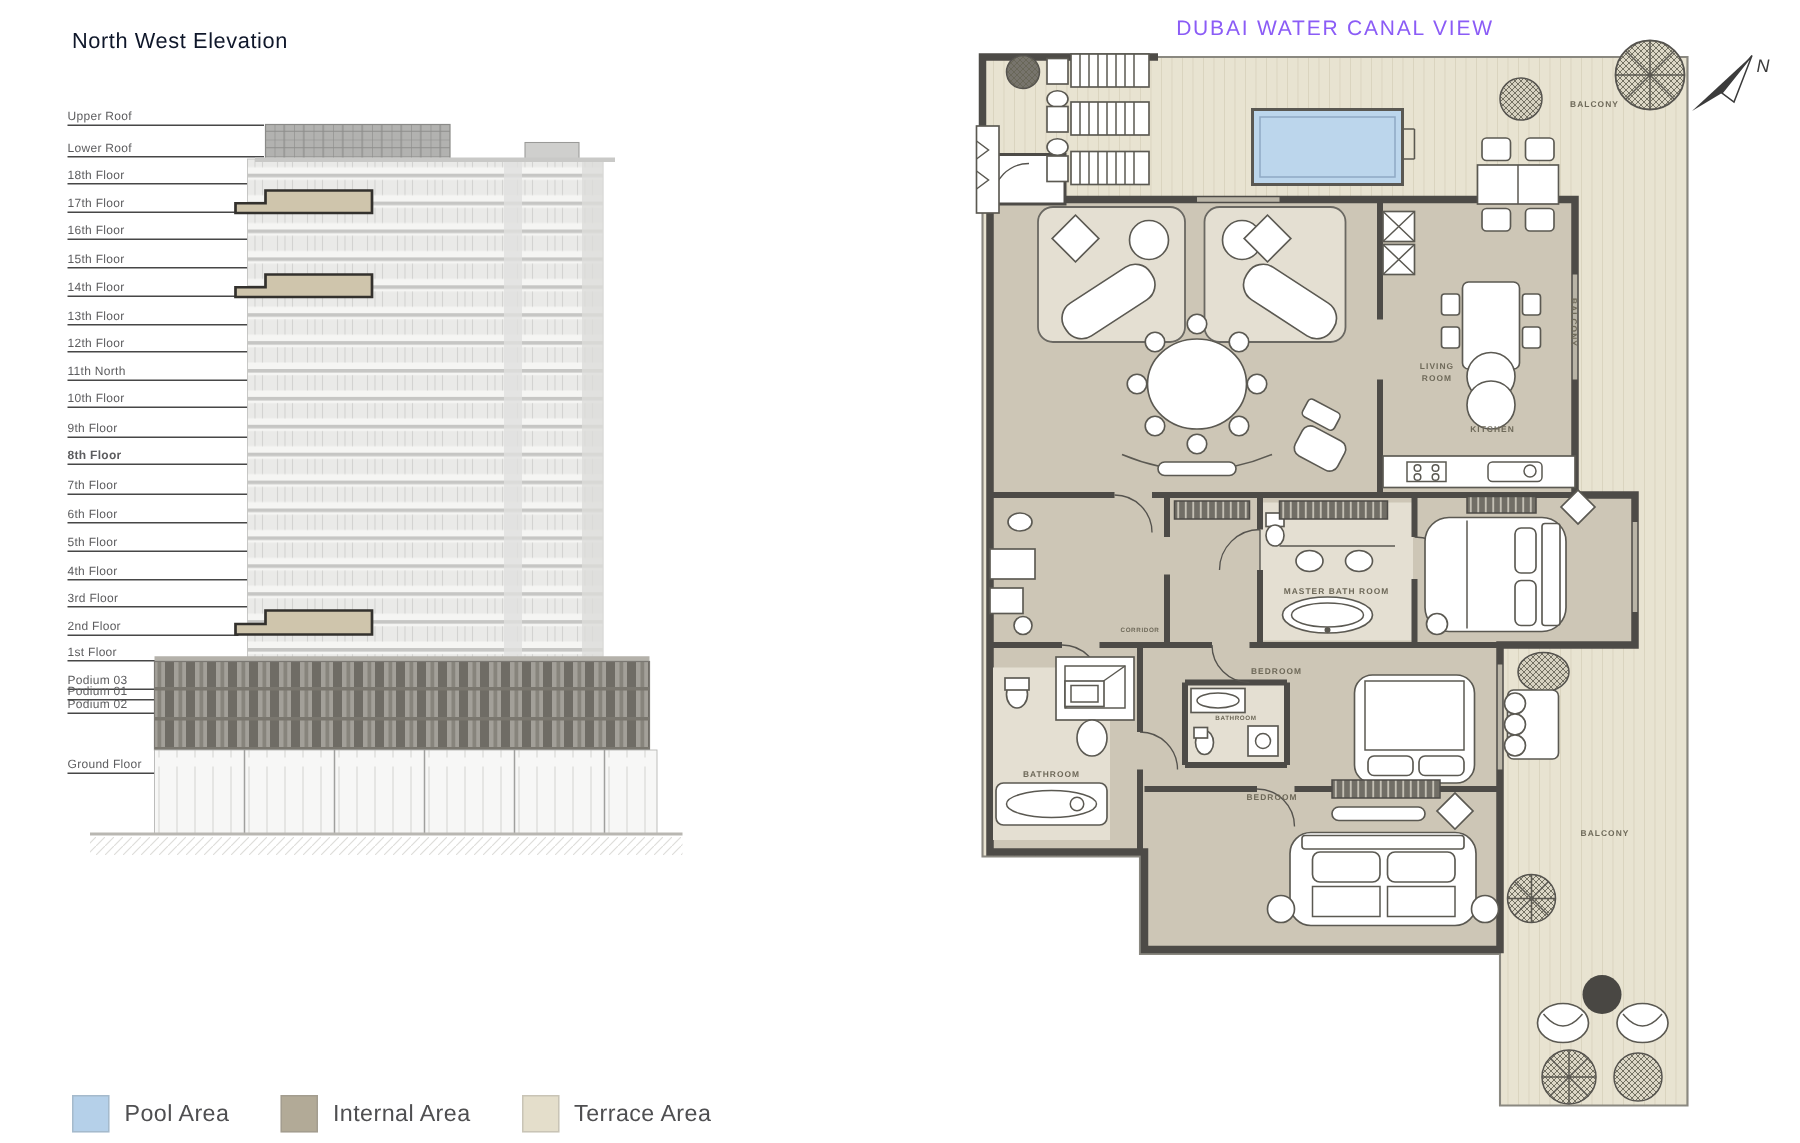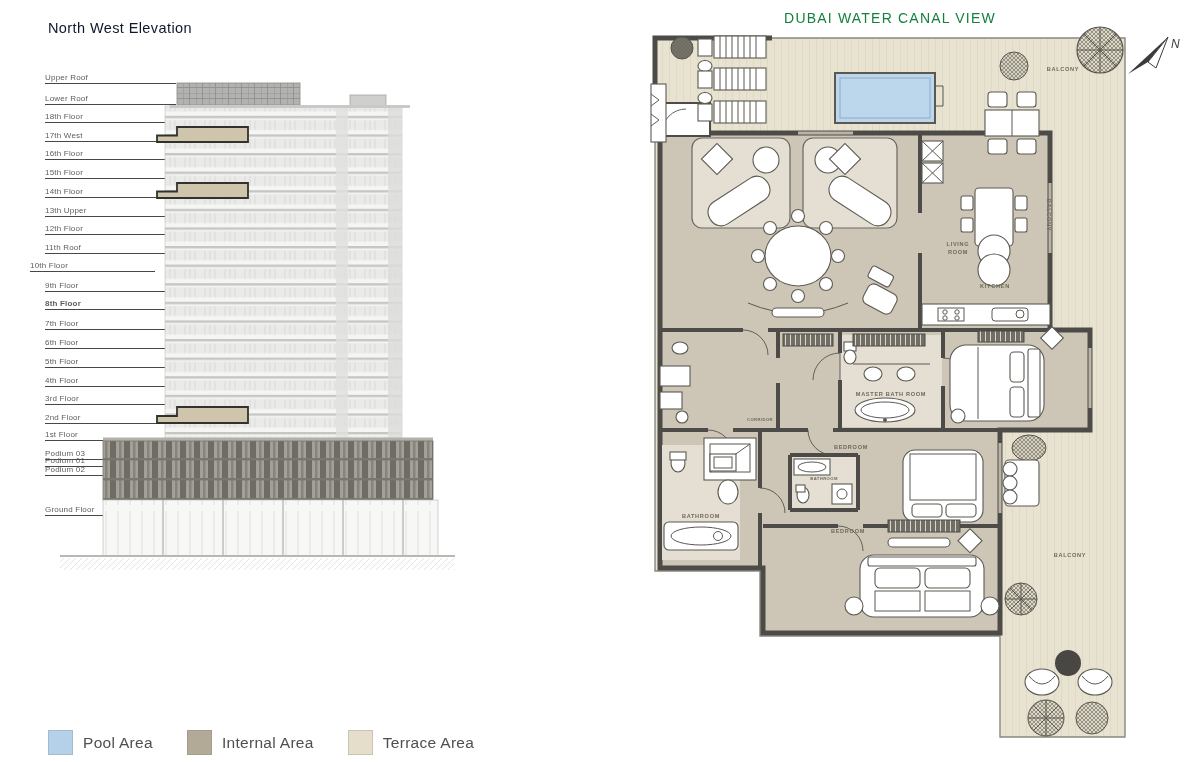--- a/index.html
+++ b/index.html
@@ -11,21 +11,21 @@
   #floor-rows .floor-row{position:absolute;border-bottom:1.2px solid #474747;}
   #floor-rows .floor-row span{position:absolute;left:0;bottom:1px;font-size:8px;
        color:#5d5d5f;letter-spacing:.2px;white-space:nowrap;}
   
   #legend{left:48px;top:730px;display:flex;align-items:flex-end;gap:34px;}
   .legend-item{display:flex;align-items:center;gap:10px;}
   .legend-swatch{width:23px;height:23px;border:1px solid rgba(120,120,120,.25);}
   .legend-label{font-size:15.5px;color:#4f4f51;letter-spacing:.3px;}
   
   #plan-title{left:660px;top:10px;width:460px;text-align:center;font-size:14px;
-       letter-spacing:1.2px;color:#15803d;}
+       letter-spacing:1.2px;color:#8b5cf6;}
   svg text{font-family:"Liberation Sans", sans-serif;}
   .room-lbl{font-size:5.6px;letter-spacing:.7px;fill:#6e6959;font-weight:bold;}
   .tiny-lbl{font-size:4.2px;letter-spacing:.4px;fill:#6e6959;font-weight:bold;}
   .fw{fill:#ffffff;stroke:#5b5952;stroke-width:1.1;}
   .fl{fill:none;stroke:#5b5952;stroke-width:1;}
   .door{fill:none;stroke:#55534e;stroke-width:.9;}
   .wall{stroke:#4d4b47;stroke-width:4;fill:none;}
   .glz{stroke:#b9b4a6;stroke-width:3;fill:none;}
 </style>
 </head>
@@ -37,41 +37,41 @@
     <div class="floor-row" style="left: 45px; top: 71px; width: 131px; height: 12px;">
       <span>Upper Roof</span>
     </div>
     <div class="floor-row" style="left: 45px; top: 92px; width: 131px; height: 12px;">
       <span>Lower Roof</span>
     </div>
     <div class="floor-row" style="left: 45px; top: 110px; width: 125px; height: 12px;">
       <span>18th Floor</span>
     </div>
     <div class="floor-row" style="left: 45px; top: 129px; width: 114px; height: 12px;">
-      <span>17th West</span>
+      <span>17th Floor</span>
     </div>
     <div class="floor-row" style="left: 45px; top: 147px; width: 125px; height: 12px;">
       <span>16th Floor</span>
     </div>
     <div class="floor-row" style="left: 45px; top: 166px; width: 125px; height: 12px; text-align: center;">
       <span>15th Floor</span>
     </div>
     <div class="floor-row" style="left: 45px; top: 185px; width: 114px; height: 12px;">
       <span>14th Floor</span>
     </div>
     <div class="floor-row" style="left: 45px; top: 204px; width: 125px; height: 12px;">
-      <span>13th Upper</span>
+      <span>13th Floor</span>
     </div>
     <div class="floor-row" style="left: 45px; top: 222px; width: 125px; height: 12px;">
       <span>12th Floor</span>
     </div>
     <div class="floor-row" style="left: 45px; top: 241px; width: 125px; height: 12px;">
-      <span>11th Roof</span>
-    </div>
-    <div class="floor-row" style="left: 30px; top: 259px; width: 125px; height: 12px;">
+      <span>11th North</span>
+    </div>
+    <div class="floor-row" style="left: 45px; top: 259px; width: 125px; height: 12px;">
       <span>10th Floor</span>
     </div>
     <div class="floor-row" style="left: 45px; top: 279px; width: 125px; height: 12px;">
       <span>9th Floor</span>
     </div>
     <div class="floor-row" style="left: 45px; top: 297px; width: 125px; height: 12px; font-weight: bold;">
       <span>8th Floor</span>
     </div>
     <div class="floor-row" style="left: 45px; top: 317px; width: 125px; height: 12px;">
       <span>7th Floor</span>

